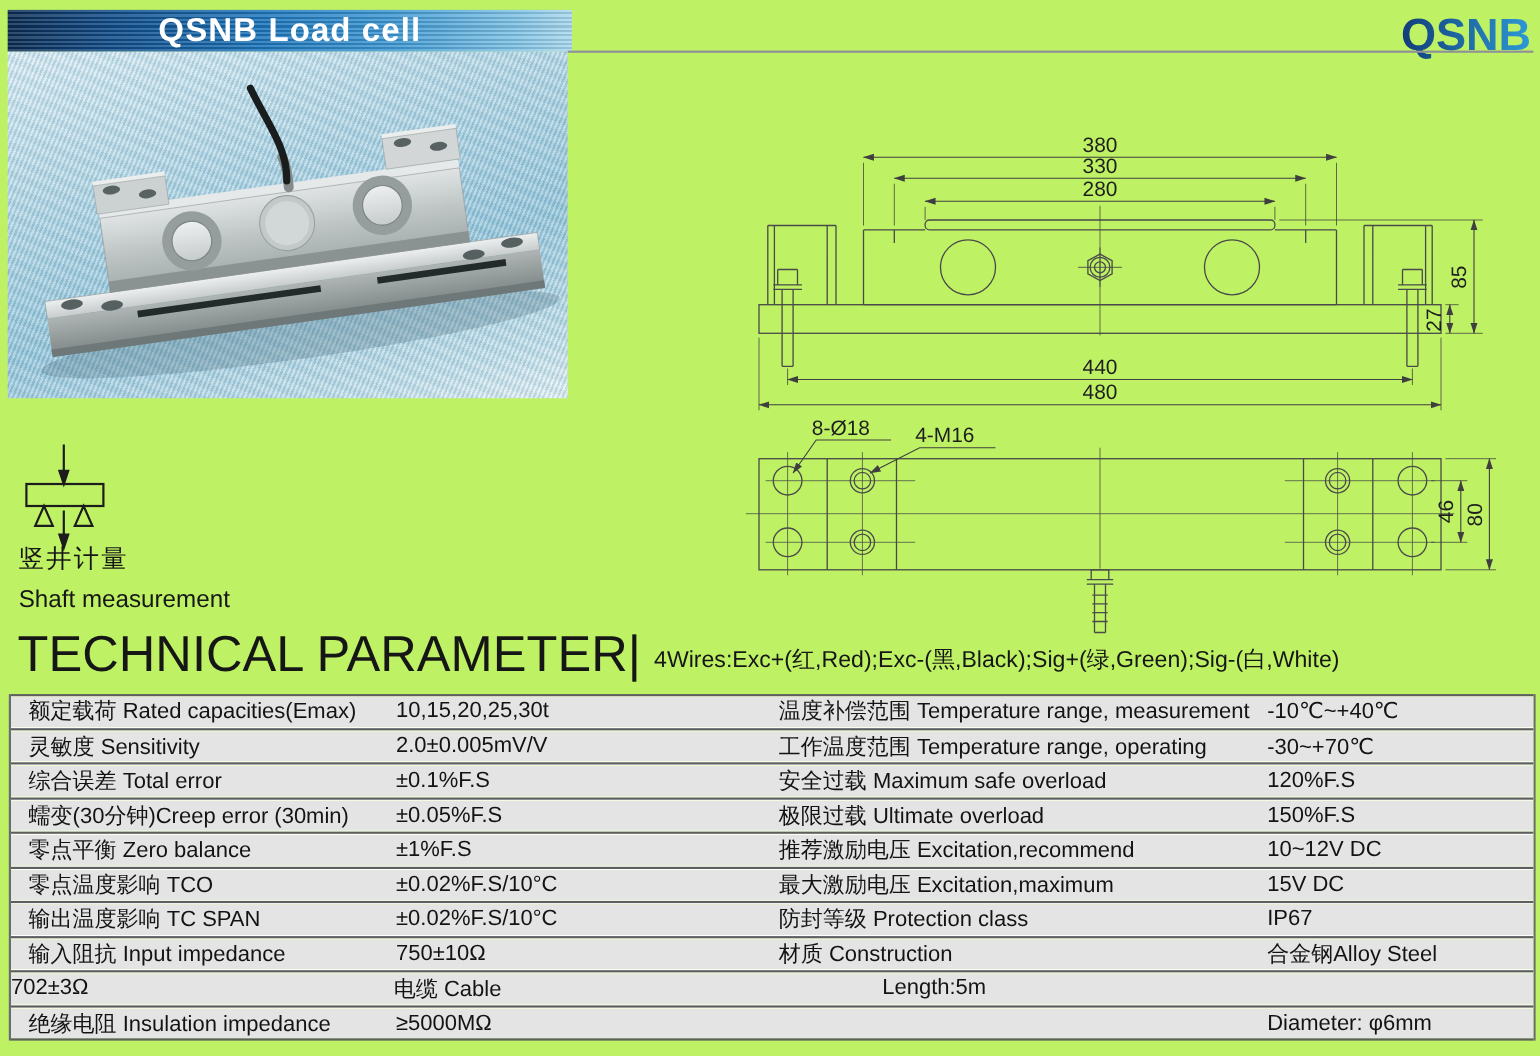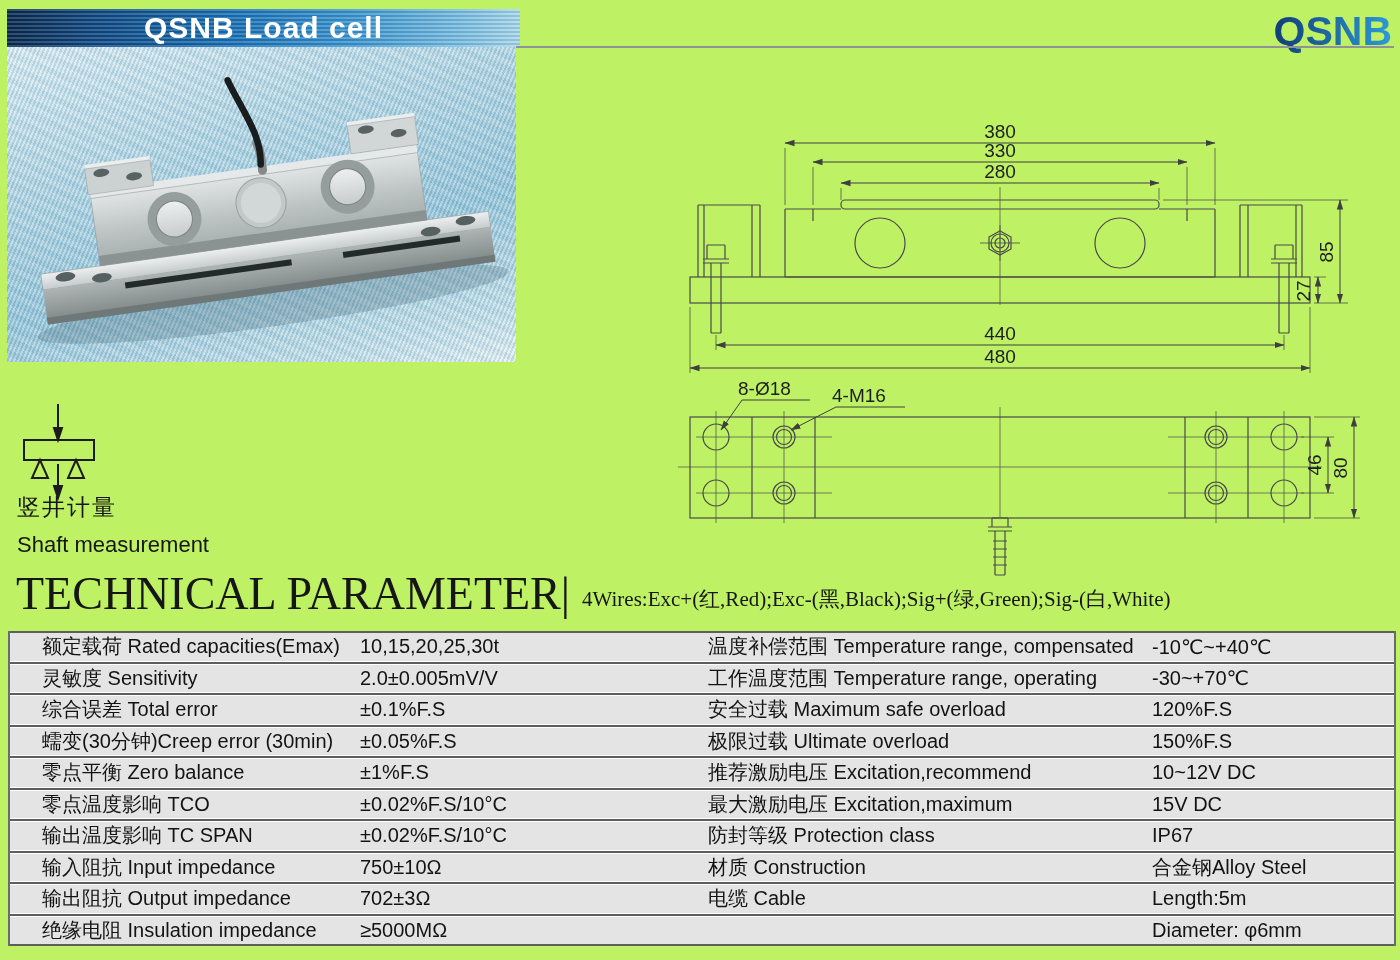--- a/index.html
+++ b/index.html
@@ -27,33 +27,33 @@
 
   
   .drawing{position:absolute;left:660px;top:55px;width:740px;height:535px;}
 
   
   .app-icon{position:absolute;left:12px;top:398px;width:100px;height:104px;}
   .app-cn{position:absolute;left:17px;top:492px;font-size:23px;letter-spacing:2px;}
   .app-en{position:absolute;left:17px;top:532px;font-size:22px;}
 
   
-  .heading-row{position:absolute;left:16px;top:570px;width:1376px;display:flex;align-items:flex-end;gap:12px;font-family:Liberation Serif, serif;}
+  .heading-row{position:absolute;left:16px;top:570px;width:1376px;display:flex;align-items:flex-end;gap:12px;}
   .heading{font-size:46px;line-height:1.05;font-weight:400;letter-spacing:0;white-space:nowrap;}
   .wiring{font-size:21px;padding-bottom:5px;white-space:nowrap;}
 
   
   .ptable{position:absolute;left:8px;top:631px;width:1384px;
     border-left:2px solid #6a6d6d;border-right:2px solid #6a6d6d;}
   .t-line{height:2px;background:#5d5f5f;}
   .t-sep{height:4px;background:#fff;position:relative;}
   .t-sep::after{content:"";position:absolute;left:0;right:0;top:1px;height:2px;background:#5d5f5f;}
   .t-row{height:27.5px;background:#e4e4e4;display:flex;align-items:center;
     font-size:20px;color:#131313;white-space:nowrap;}
-  .c-l1{width:350px;padding-left:32px;box-sizing:border-box;}
+  .c-l1{width:350px;padding-left:16px;box-sizing:border-box;}
   .c-v1{width:340px;}
   .c-l2{width:452px;padding-left:8px;box-sizing:border-box;}
   .c-v2{flex:1;}
 
   svg text{font-family:"Liberation Sans","DejaVu Sans",sans-serif;}
 </style>
 </head>
 <body>
 
 <div id="canvas">
@@ -240,21 +240,21 @@
     <span class="heading">TECHNICAL PARAMETER|</span>
     <span class="wiring">4Wires:Exc+(红,Red);Exc-(黑,Black);Sig+(绿,Green);Sig-(白,White)</span>
   </div>
 
   <div class="ptable">
     <div class="t-line"></div>
 
     <div class="t-row">
       <span class="c-l1">额定载荷 Rated capacities(Emax)</span>
       <span class="c-v1">10,15,20,25,30t</span>
-      <span class="c-l2">温度补偿范围 Temperature range, compensated</span>
+      <span class="c-l2">温度补偿范围 Temperature range, measurement</span>
       <span class="c-v2">-10℃~+40℃</span>
     </div>
     <div class="t-sep"></div>
 
     <div class="t-row">
       <span class="c-l1">灵敏度 Sensitivity</span>
       <span class="c-v1">2.0±0.005mV/V</span>
       <span class="c-l2">工作温度范围 Temperature range, operating</span>
       <span class="c-v2">-30~+70℃</span>
     </div>
@@ -302,21 +302,20 @@
 
     <div class="t-row">
       <span class="c-l1">输入阻抗 Input  impedance</span>
       <span class="c-v1">750±10Ω</span>
       <span class="c-l2">材质  Construction</span>
       <span class="c-v2">合金钢Alloy Steel</span>
     </div>
     <div class="t-sep"></div>
 
     <div class="t-row">
-      <span class="c-l1">输出阻抗 Output  impedance</span>
       <span class="c-v1">702±3Ω</span>
       <span class="c-l2">电缆 Cable</span>
       <span class="c-v2">Length:5m</span>
     </div>
     <div class="t-sep"></div>
 
     <div class="t-row">
       <span class="c-l1">绝缘电阻 Insulation impedance</span>
       <span class="c-v1">≥5000MΩ</span>
       <span class="c-l2"></span>

